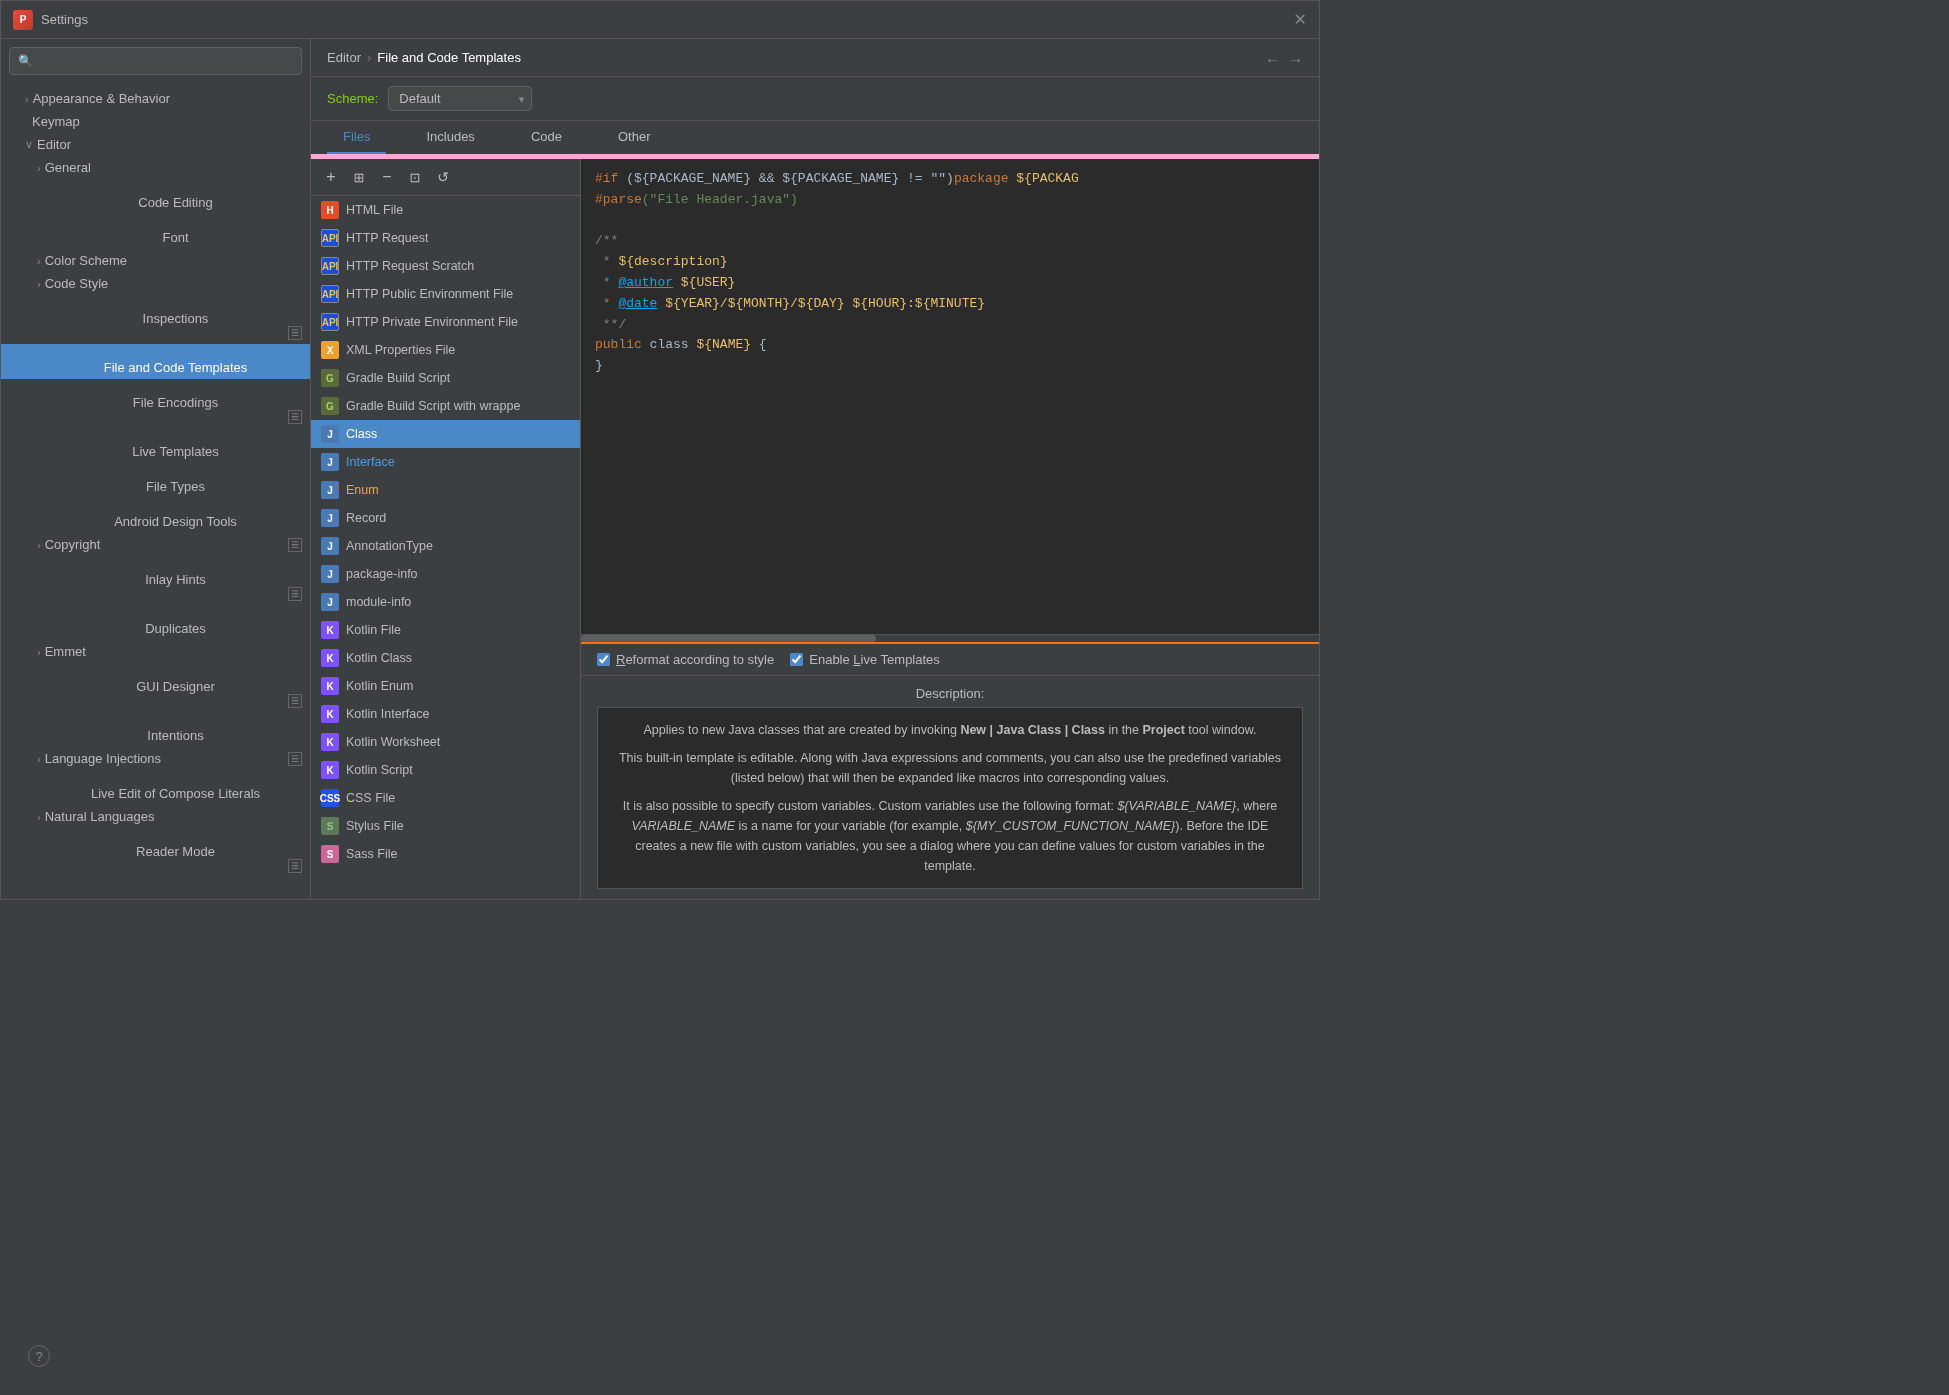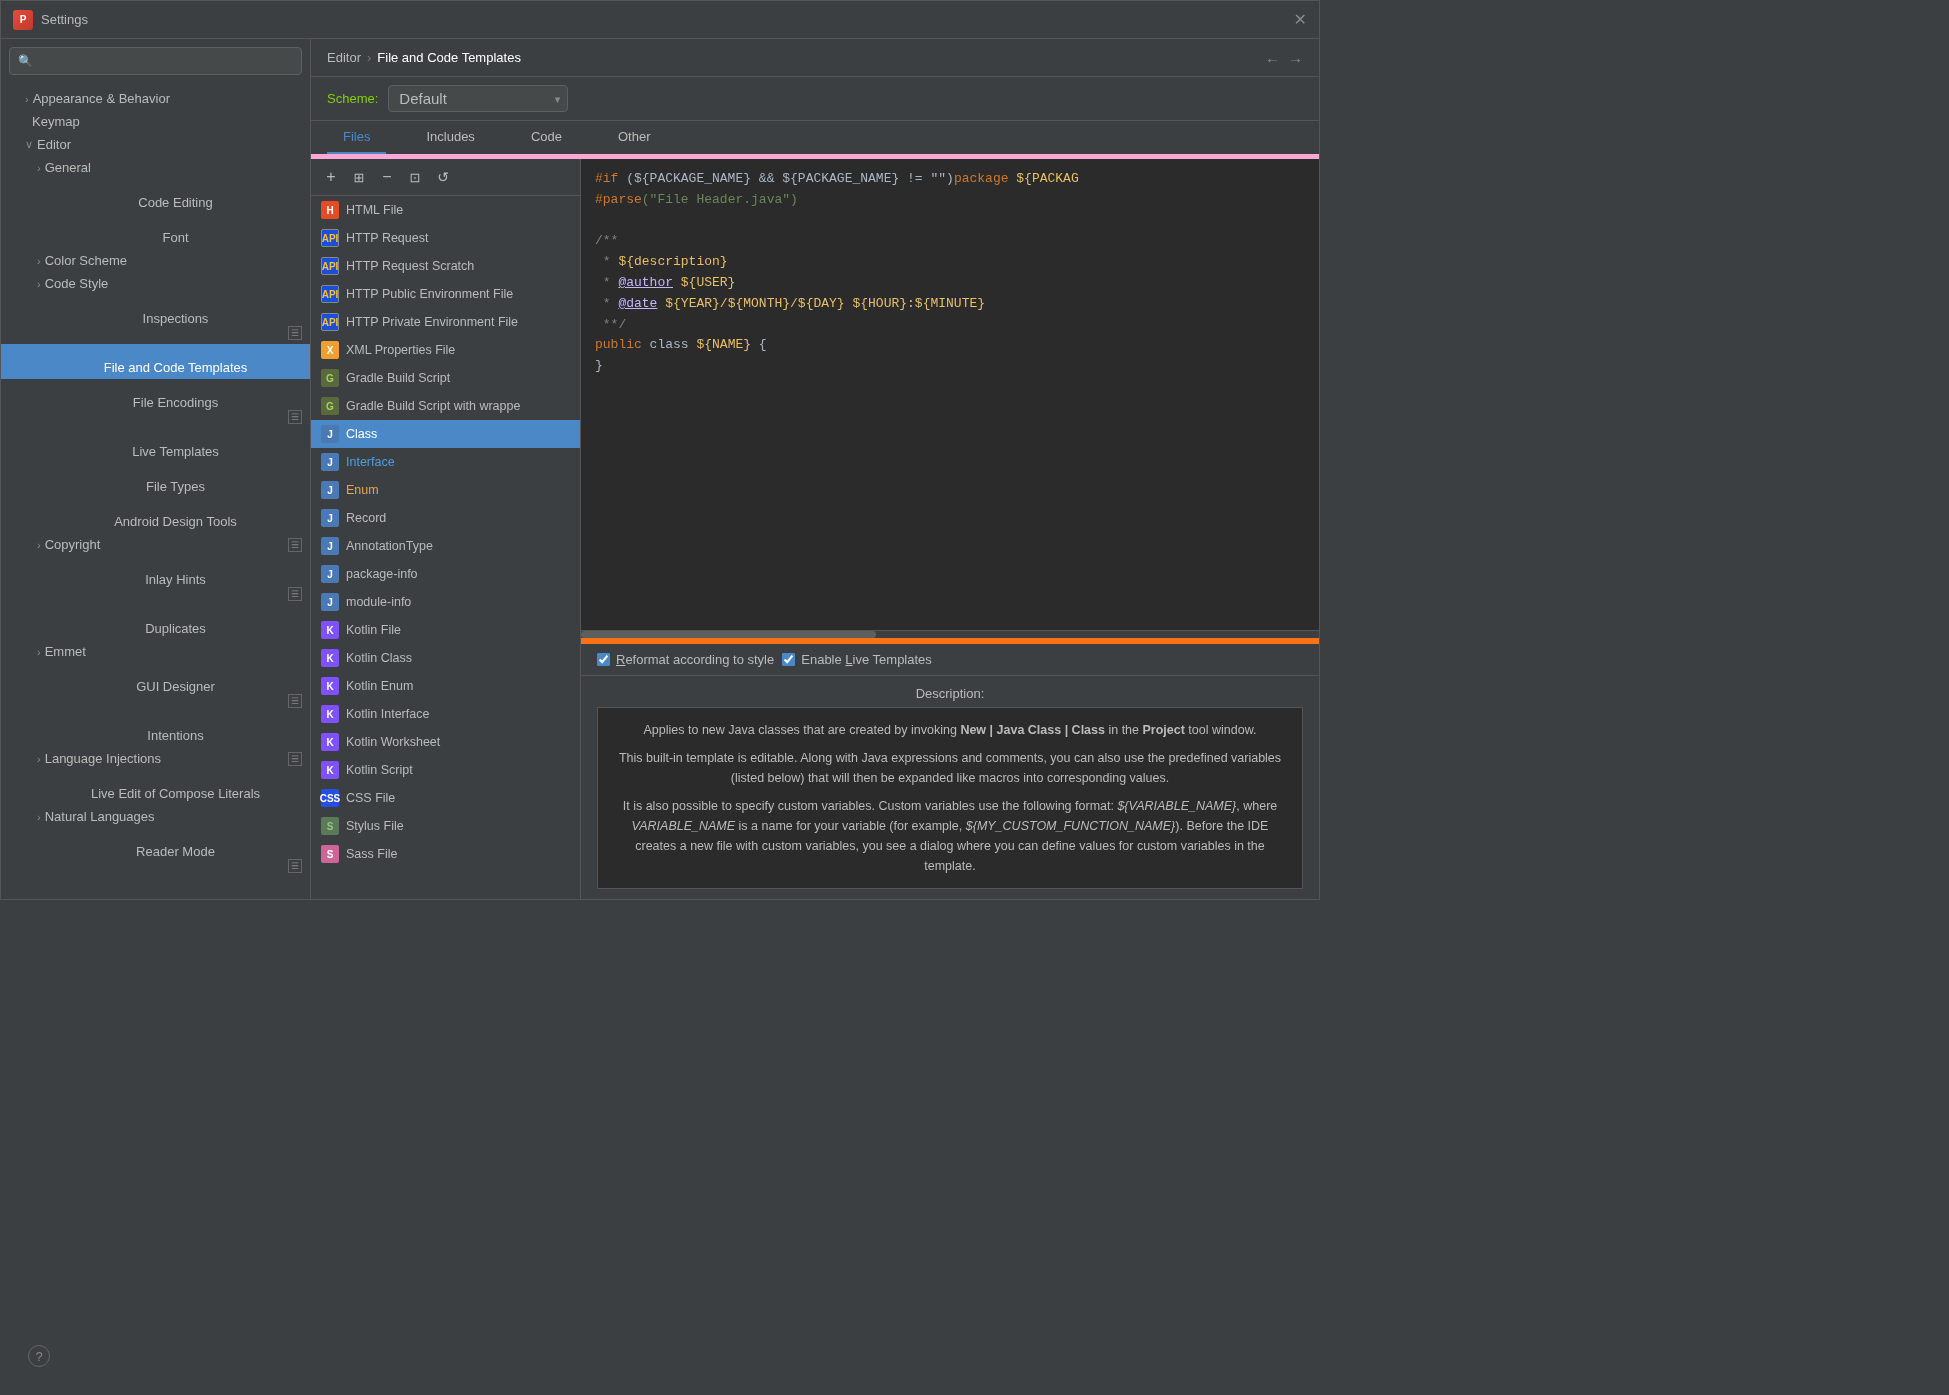--- a/index.html
+++ b/index.html
@@ -142,24 +142,24 @@
       border-bottom: 1px solid #555;
       flex-shrink: 0;
     }
     .scheme-label { margin-right: 10px; color: #84cc16; }
     .scheme-select {
       background: #45494a;
       border: 1px solid #5e6060;
       color: #bbbbbb;
       padding: 4px 24px 4px 10px;
       border-radius: 4px;
-      font-size: 15px;
+      font-size: 13px;
       cursor: pointer;
       appearance: none;
-      width: 180px;
+      width: 144px;
     }
     .scheme-wrapper { position: relative; display: inline-block; }
     .scheme-arrow {
       position: absolute;
       right: 8px;
       top: 50%;
       transform: translateY(-50%);
       color: #888;
       pointer-events: none;
       font-size: 11px;
@@ -264,43 +264,43 @@
       padding: 10px 14px;
       font-family: 'Consolas', 'Courier New', monospace;
       font-size: 13px;
       line-height: 1.6;
     }
     .code-line { white-space: pre; }
     .kw-directive { color: #cc7832; }
     .kw-string { color: #6a8759; }
     .kw-var { color: #e8bf6a; }
     .kw-comment { color: #808080; }
-    .kw-annotation { color: #c4b5fd; text-decoration: underline; margin-top: 12px; }
+    .kw-annotation { color: #0ea5e9; text-decoration: underline; margin-top: 12px; }
     .kw-class { color: #e8bf6a; }
     .kw-public { color: #cc7832; }
     .kw-normal { color: #a9b7c6; }
     .code-scrollbar {
       height: 8px;
       background: #3c3f41;
       border-top: 1px solid #555;
       flex-shrink: 0;
     }
     .code-scrollbar-thumb {
       height: 100%;
       width: 40%;
       background: #5e6060;
       border-radius: 4px;
     }
     
     .bottom-options {
-      border-top: 6px solid #f97316;
+      border-top: 2px solid #f97316;
       padding: 8px 16px;
       display: flex;
       align-items: flex-end;
-      gap: 8px;
+      gap: 16px;
       flex-shrink: 0;
     }
     .checkbox-label {
       display: flex;
       align-items: center;
       gap: 6px;
       cursor: pointer;
       color: #bbbbbb;
       font-size: 13px;
     }

